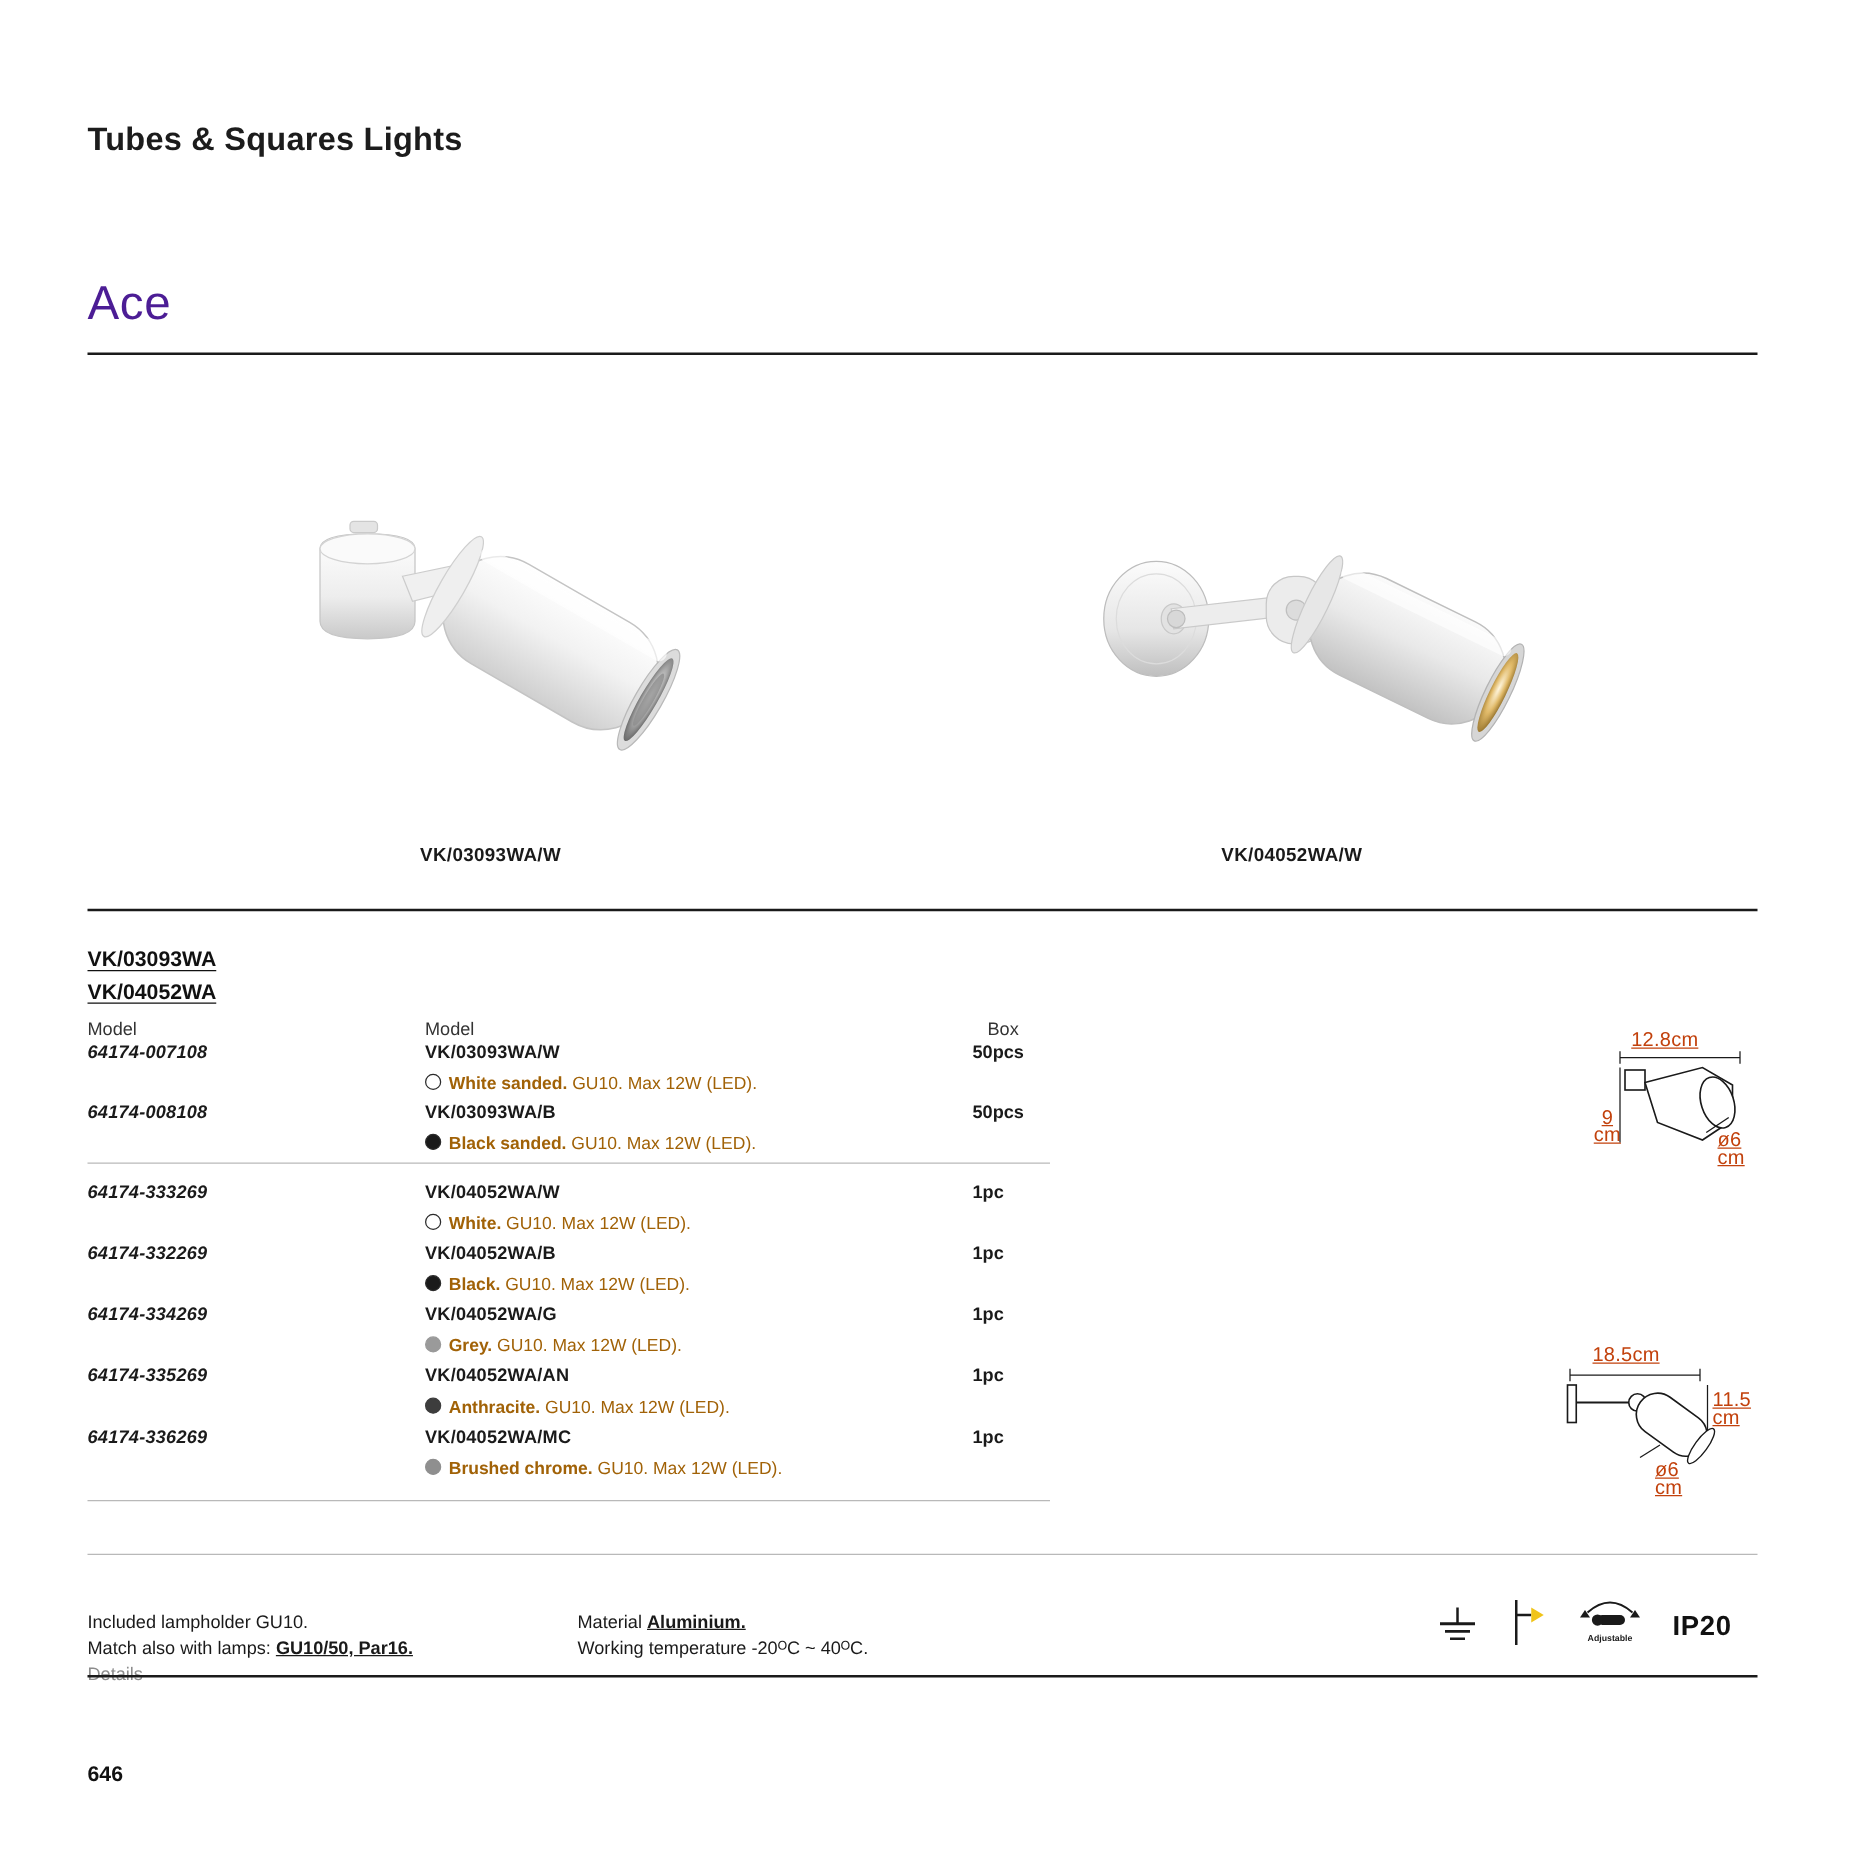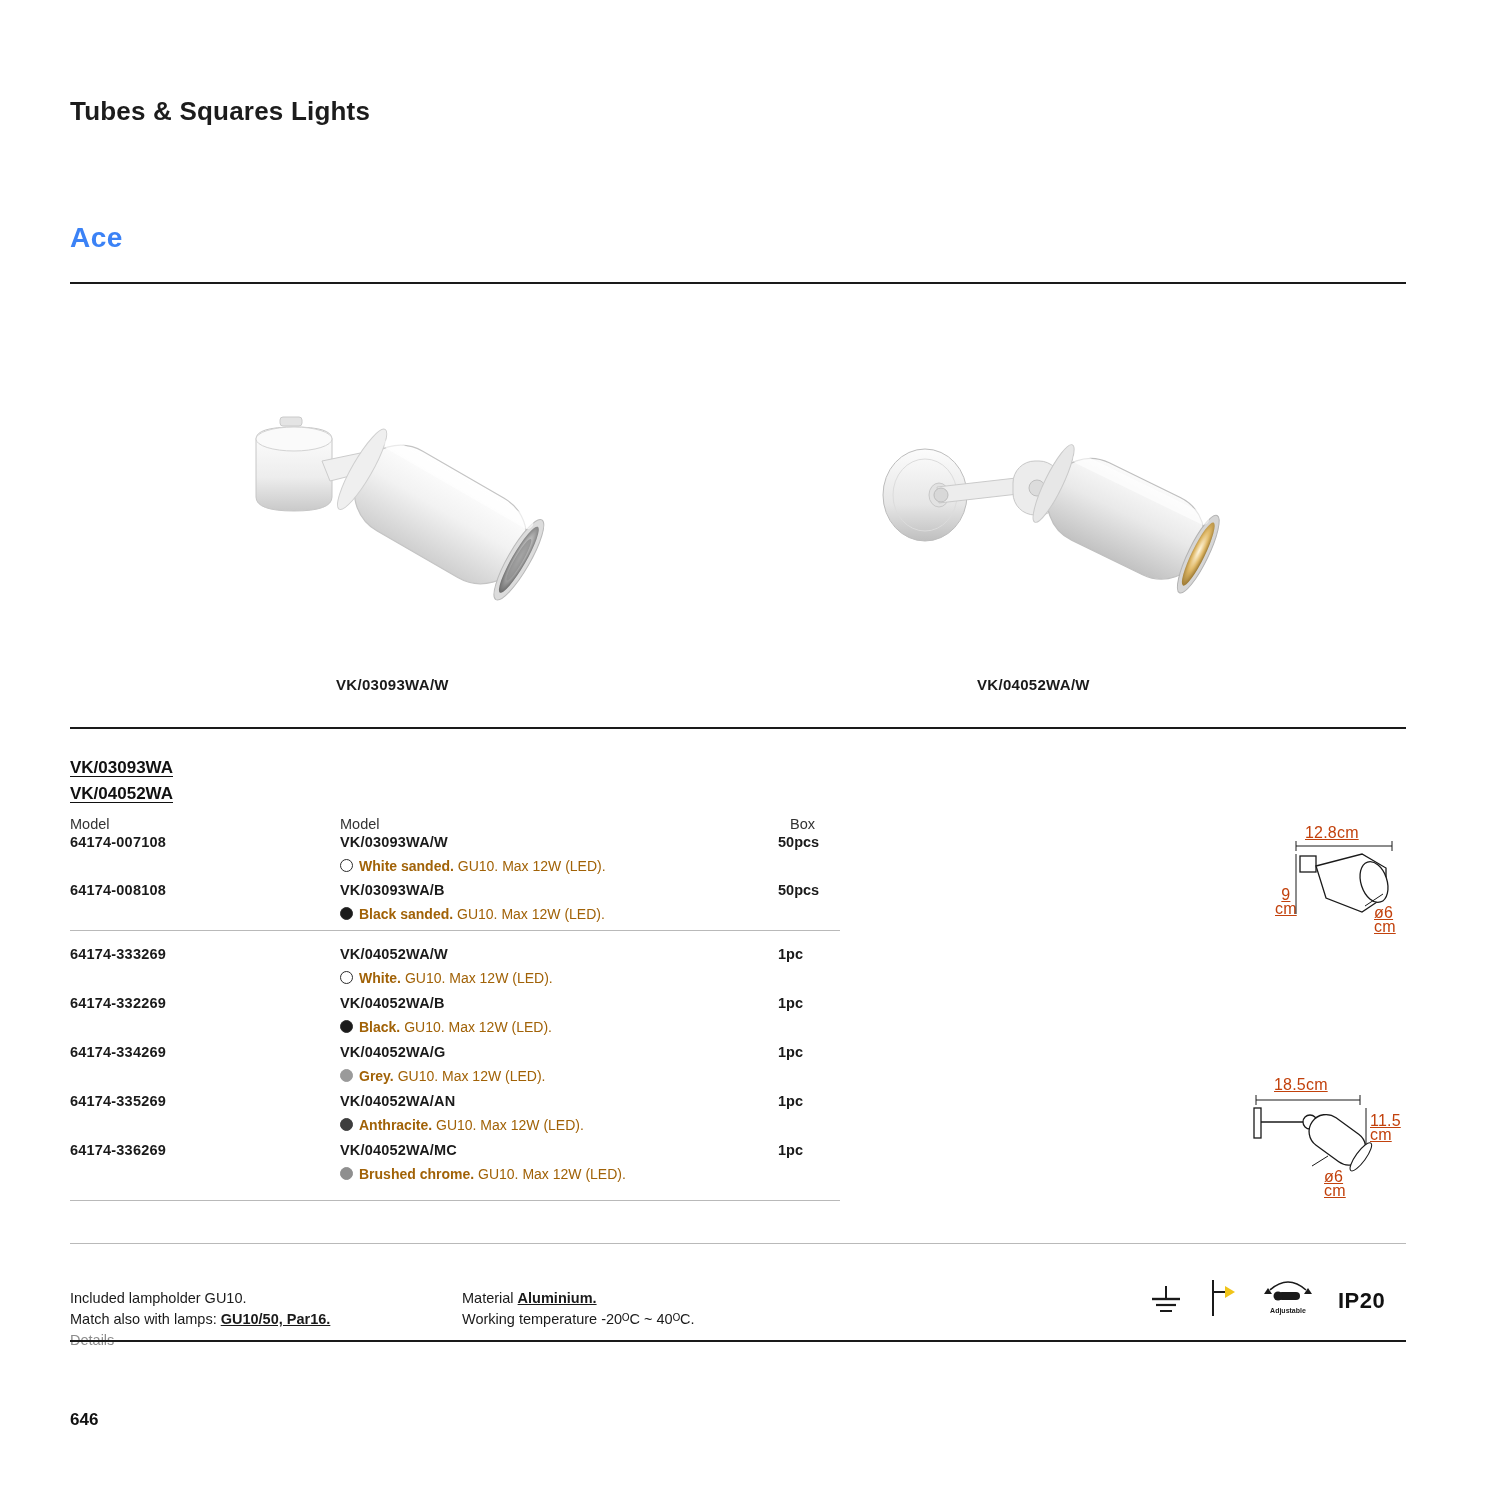--- a/index.html
+++ b/index.html
@@ -29,24 +29,24 @@
     font-size: 26px;
     font-weight: 700;
     letter-spacing: 0.2px;
     color: #1c1c1c;
   }
 
   .product-title {
     position: absolute;
     left: 70px;
     top: 222px;
-    font-size: 28px;
-    font-weight: 700;
+    font-size: 38px;
+    font-weight: 400;
     letter-spacing: 0.5px;
-    color: #3b82f6;
+    color: #4c1d95;
   }
 
   .rule {
     position: absolute;
     background: #1a1a1a;
   }
   .rule-thin {
     background: #b9b9b9;
   }
 
@@ -133,20 +133,21 @@
     width: 100%;
     height: 50px;
   }
   .row .c-code {
     position: absolute;
     left: 70px;
     font-size: 14.5px;
     font-weight: 700;
     color: #1a1a1a;
     letter-spacing: 0.2px;
+    font-style: italic;
   }
   .row .c-model {
     position: absolute;
     left: 340px;
     font-size: 14.5px;
     font-weight: 700;
     color: #1a1a1a;
     letter-spacing: 0.2px;
   }
   .row .c-box {

